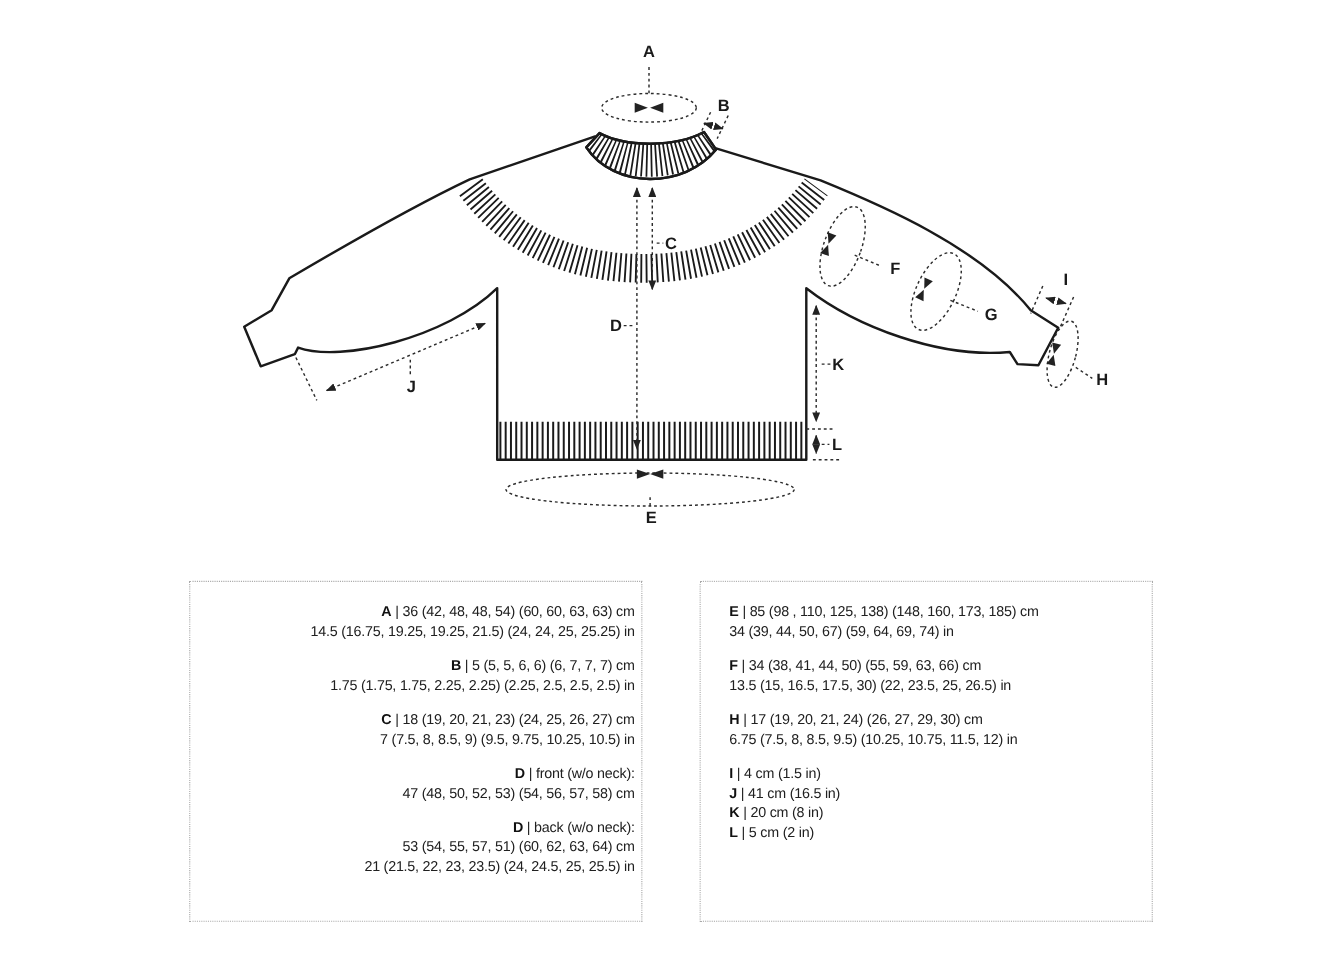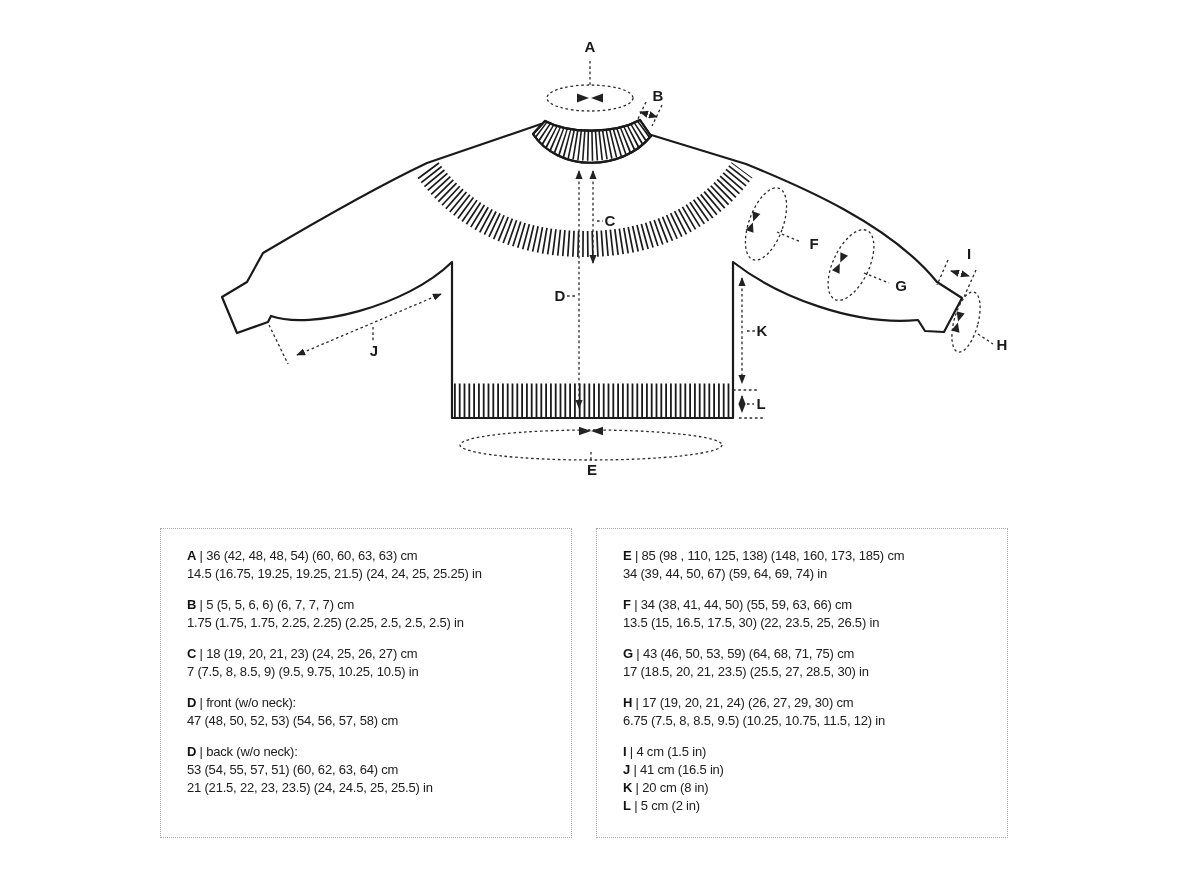--- a/index.html
+++ b/index.html
@@ -12,22 +12,22 @@
   .band{fill:#ffffff;stroke:#1a1a1a;stroke-width:2.2;stroke-linejoin:round;}
   .hatch{fill:none;stroke:#1a1a1a;}
   .msr{fill:none;stroke:#2b2b2b;stroke-width:1.3;stroke-dasharray:2.6 2.7;}
   .ah{fill:#222;stroke:none;}
   .lbl{font-family:"Liberation Sans",sans-serif;font-size:15px;font-weight:700;
        fill:#1a1a1a;text-anchor:middle;}
 
   
   .spec-box{position:absolute;top:528px;width:412px;height:310px;box-sizing:border-box;
             border:1.5px dotted #a9a9a9;background:#fff;padding:18px 6px 0 26px;}
-  .spec-box-left{left:160px;}
-  .spec-box-right{left:596px;}
+  .spec-box-left{left:172px;text-align:right;}
+  .spec-box-right{left:636px;}
   .spec-line{font-size:13px;line-height:18px;letter-spacing:-0.2px;white-space:nowrap;color:#202020;}
   .spec-line b{font-weight:700;color:#111;}
   .spec-group{margin-bottom:13px;}
   .spec-group.compact{margin-bottom:0;}
 </style>
 </head>
 <body>
 
 <div class="stage">
 
@@ -156,24 +156,20 @@
   <div class="spec-box spec-box-right" id="spec-right">
       <div class="spec-group">
         <div class="spec-line"><b>E</b> | 85 (98 , 110, 125, 138) (148, 160, 173, 185) cm</div>
         <div class="spec-line">34 (39, 44, 50, 67) (59, 64, 69, 74) in</div>
       </div>
       <div class="spec-group">
         <div class="spec-line"><b>F</b> | 34 (38, 41, 44, 50) (55, 59, 63, 66) cm</div>
         <div class="spec-line">13.5 (15, 16.5, 17.5, 30) (22, 23.5, 25, 26.5) in</div>
       </div>
       <div class="spec-group">
-        <div class="spec-line"><b>G</b> | 43 (46, 50, 53, 59) (64, 68, 71, 75) cm</div>
-        <div class="spec-line">17 (18.5, 20, 21, 23.5) (25.5, 27, 28.5, 30) in</div>
-      </div>
-      <div class="spec-group">
         <div class="spec-line"><b>H</b> | 17 (19, 20, 21, 24) (26, 27, 29, 30) cm</div>
         <div class="spec-line">6.75 (7.5, 8, 8.5, 9.5) (10.25, 10.75, 11.5, 12) in</div>
       </div>
       <div class="spec-group compact">
         <div class="spec-line"><b>I</b> | 4 cm (1.5 in)</div>
       </div>
       <div class="spec-group compact">
         <div class="spec-line"><b>J</b> | 41 cm (16.5 in)</div>
       </div>
       <div class="spec-group compact">

